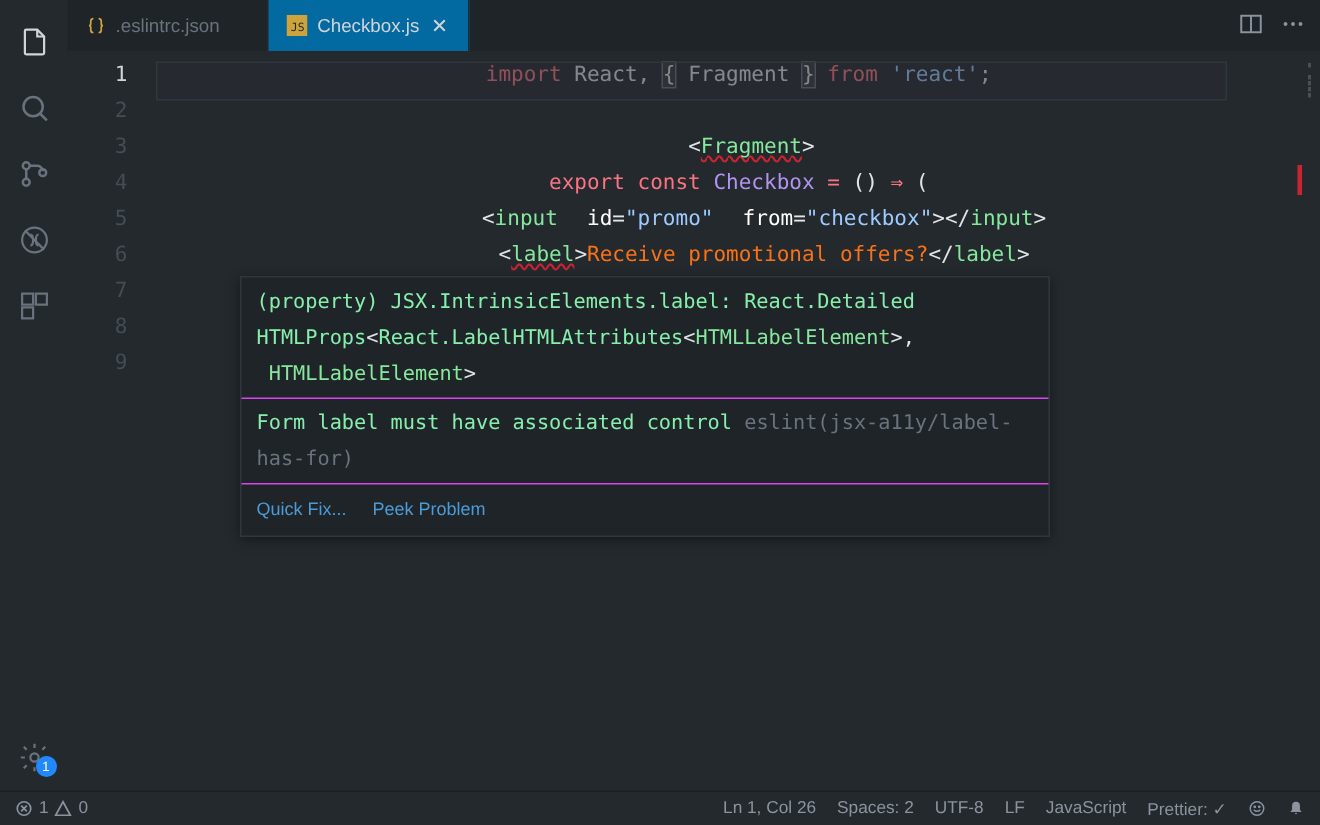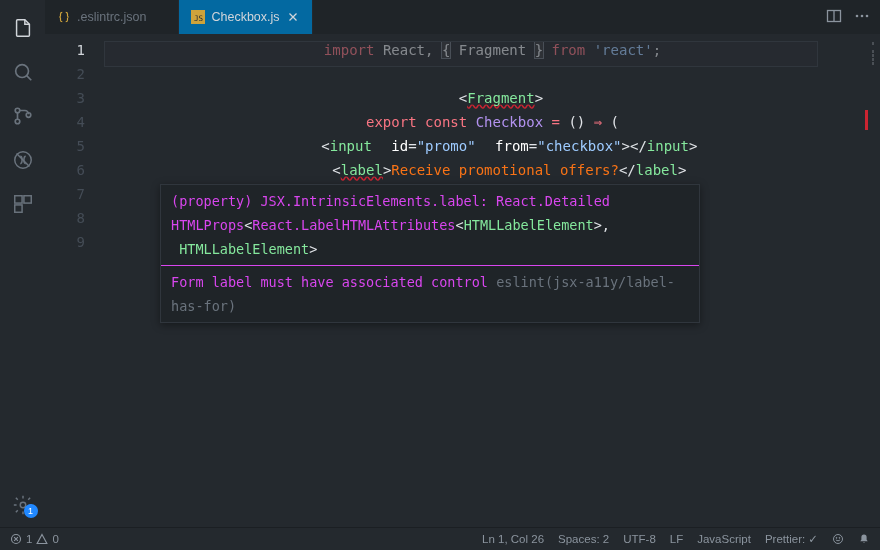--- a/index.html
+++ b/index.html
@@ -90,21 +90,21 @@
     width:540px;
     background:#1f2428;
     border:1px solid #30363d;
     font-family: Menlo, Consolas, monospace;
     font-size:13.5px; line-height:24px;
     color:#c8ccd0;
     box-shadow:0 2px 8px rgba(0,0,0,.4);
   }
   .hover-sec { padding:4px 10px; }
   .hover-sep { border-top:1px solid #d946ef; }
-  .hover .c1 { color:#d946ef;text-align:center; }
+  .hover .c1 { color:#86efac;text-align:center; }
   .hover .c-pun { color:#e1e4e8; }
   .hover .c-type { color:#85e89d; }
   .hover .dim { color:#6a737d; }
   .hover-actions {
     padding:4px 10px 6px;
     font-family:"Segoe UI",sans-serif;
     font-size:12px;
     color:#4b9bd8;
   }
   .hover-actions span { margin-right:14px; cursor:pointer; }
@@ -248,20 +248,24 @@
 
 <div class="hover">
   <div class="hover-sec">
     <div><span class="c1">(property) JSX.IntrinsicElements.label: React.Detailed</span></div>
     <div><span class="c1">HTMLProps</span><span class="c-pun">&lt;</span><span class="c1">React.LabelHTMLAttributes</span><span class="c-pun">&lt;</span><span class="c-type">HTMLLabelElement</span><span class="c-pun">&gt;</span><span class="c-pun">,</span></div>
     <div>&nbsp;<span class="c-type">HTMLLabelElement</span><span class="c-pun">&gt;</span></div>
   </div>
   <div class="hover-sec hover-sep">
     <span class="c1">Form label must have associated control</span> <span class="dim">eslint(jsx-a11y/label-has-for)</span>
   </div>
+  <div class="hover-actions hover-sep">
+    <span>Quick Fix...</span>
+    <span>Peek Problem</span>
+  </div>
 </div>
 
 <div class="statusbar">
   <div class="status-item">
     <svg viewBox="0 0 16 16" fill="none" stroke="currentColor" stroke-width="1.5">
         <circle cx="8" cy="8" r="6"></circle>
         <path d="M5.5 5.5l5 5M10.5 5.5l-5 5"></path>
       </svg>
     <span>1</span>
     <svg viewBox="0 0 16 16" fill="none" stroke="currentColor" stroke-width="1.5">

